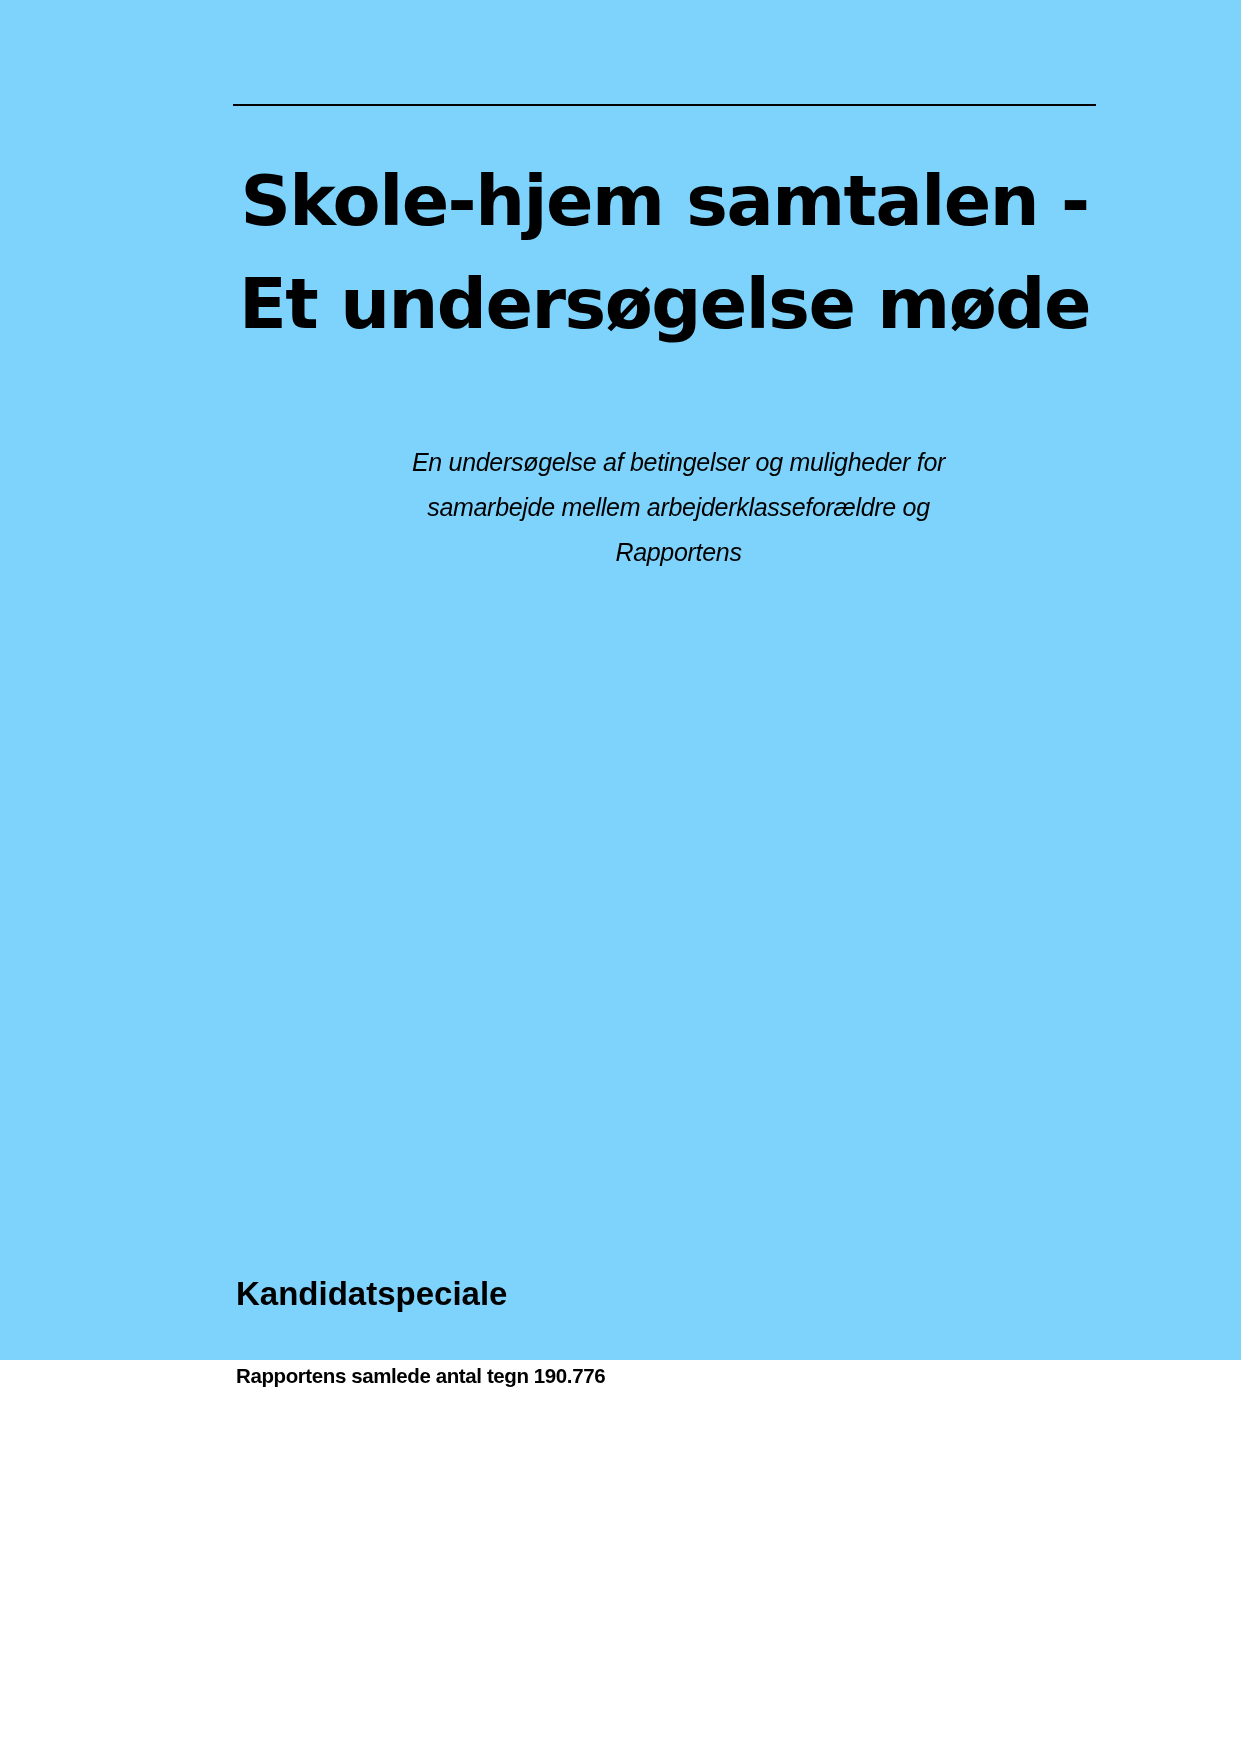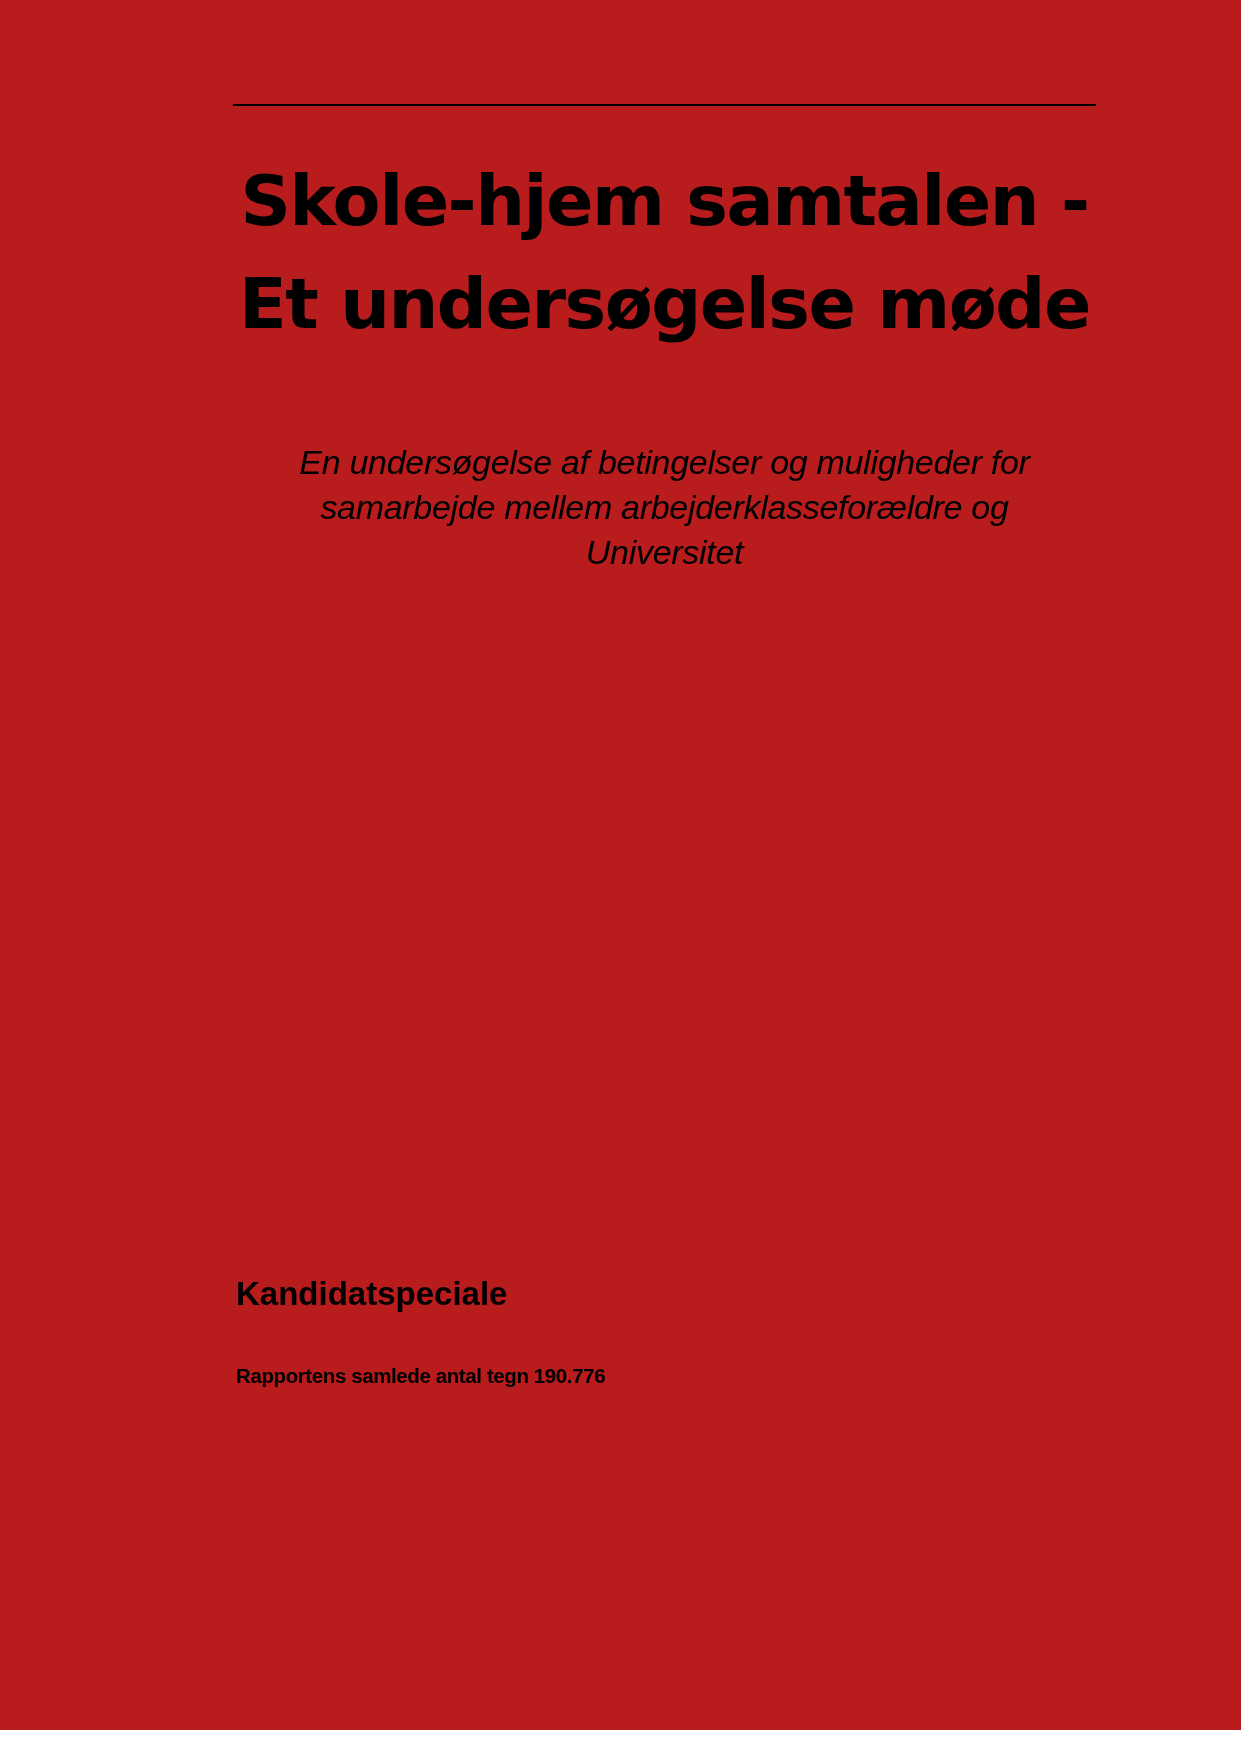--- a/index.html
+++ b/index.html
@@ -11,22 +11,22 @@
       width: 1241px;
       height: 1755px;
       position: relative;
       overflow: hidden;
       color: #000000;
       font-family: "Liberation Sans", "DejaVu Sans", sans-serif;
     }
     .page {
       position: absolute;
       left: 0; top: 0;
-      width: 1241px; height: 1730px;
-      background: #b91c1c;
+      width: 1241px; height: 1360px;
+      background: #7dd3fc;
     }
     .top-rule {
       position: absolute;
       left: 233px;
       top: 104px;
       width: 863px;
       height: 0;
       border-top: 2px solid #000000;
     }
     .title {
@@ -38,29 +38,29 @@
       text-align: center;
       font-family: "DejaVu Sans", "Liberation Sans", sans-serif;
       font-weight: bold;
       font-size: 70px;
       line-height: 103px;
       letter-spacing: -1.5px;
     }
     .title .line { display: block; white-space: nowrap; }
     .subtitle {
       position: absolute;
-      left: 233px;
+      left: 247px;
       width: 863px;
       top: 440px;
       margin: 0;
       text-align: center;
       font-family: "Liberation Sans", "DejaVu Sans", sans-serif;
       font-style: italic;
       font-weight: normal;
-      font-size: 34px;
+      font-size: 25px;
       line-height: 45px;
       letter-spacing: -0.3px;
     }
     .subtitle .line { display: block; white-space: nowrap; }
     .doc-type {
       position: absolute;
       left: 236px;
       top: 1274px;
       margin: 0;
       font-family: "Liberation Sans", "DejaVu Sans", sans-serif;
@@ -89,21 +89,21 @@
   <div class="top-rule"></div>
 
   <h1 class="title">
     <span class="line">Skole-hjem samtalen -</span>
     <span class="line">Et undersøgelse møde</span>
   </h1>
 
   <h2 class="subtitle">
     <span class="line">En undersøgelse af betingelser og muligheder for</span>
     <span class="line">samarbejde mellem arbejderklasseforældre og</span>
-    <span class="line">Universitet</span>
+    <span class="line">Rapportens</span>
   </h2>
 
   <h3 class="doc-type">Kandidatspeciale</h3>
 
   <div class="info info-left">
     <span class="line">Rapportens samlede antal tegn 190.776</span>
     <span class="gap"></span>
   </div>
 
 

